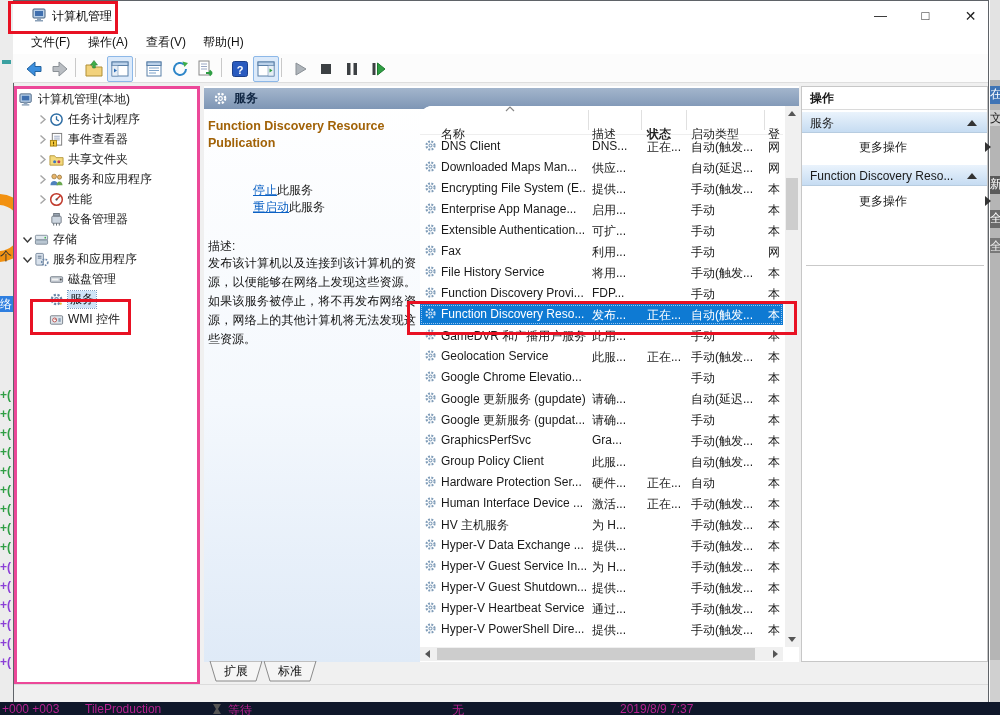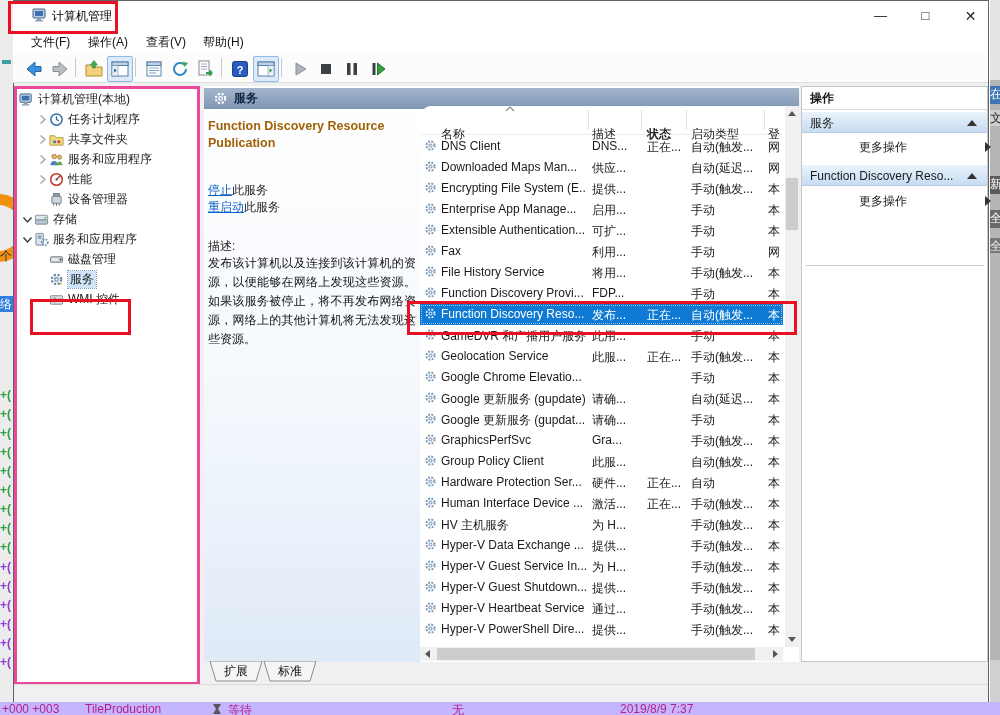--- a/index.html
+++ b/index.html
@@ -3,21 +3,21 @@
 <meta charset="utf-8">
 <style>
   html,body{margin:0;padding:0;background:#dcdcdc;}
   #stage{position:relative;width:1000px;height:715px;overflow:hidden;
     font-family:"Liberation Sans","DejaVu Sans",sans-serif;font-size:12px;color:#1a1a1a;
     background:#ffffff;}
   .abs{position:absolute;}
   
   #bg-left{left:0;top:0;width:13px;height:715px;background:#ececec;overflow:hidden;}
   #bg-right{left:990px;top:0;width:10px;height:715px;background:#b5b5b5;overflow:hidden;}
-  #bg-bottom{left:0;top:702px;width:1000px;height:13px;background:#c4b5fd;}
+  #bg-bottom{left:0;top:702px;width:1000px;height:13px;background:#0f172a;}
   .bg-frag{position:absolute;font-size:12px;white-space:nowrap;}
   .magenta{color:#b5208f;}
   
   #win{left:13px;top:0;width:976px;height:702px;border:1px solid #5f6368;background:#f0f0f0;box-sizing:border-box;}
   #titlebar{left:13px;top:1px;width:975px;height:29px;background:#ffffff;}
   #title-text{left:39px;top:7px;font-size:12px;color:#000;}
   #title-icon{left:19px;top:6px;}
   .winbtn{top:1px;width:45px;height:28px;text-align:center;line-height:28px;color:#222;font-size:13px;}
   #menubar{left:13px;top:30px;width:975px;height:24px;background:#ffffff;border-bottom:1px solid #ececec;}
   .menu-item{position:absolute;top:4px;height:17px;line-height:17px;padding:0 3px;color:#111;}
@@ -67,21 +67,21 @@
   .sec-bar{position:absolute;left:0;width:100%;height:22px;line-height:22px;background:linear-gradient(180deg,#eaf3fc,#c6dcf2);border-top:1px solid #fff;border-bottom:1px solid #b7cce0;box-sizing:border-box;padding-left:8px;white-space:nowrap;overflow:hidden;}
   .sec-item{position:absolute;left:13px;width:100%;height:24px;line-height:24px;padding-left:44px;box-sizing:border-box;}
   .tri-up{position:absolute;right:10px;top:8px;width:0;height:0;border-left:5px solid transparent;border-right:5px solid transparent;border-bottom:6px solid #333;}
   .tri-right{position:absolute;right:9px;top:7px;width:0;height:0;border-top:5px solid transparent;border-bottom:5px solid transparent;border-left:6px solid #333;}
   .act-sep{position:absolute;left:4px;width:178px;height:1px;background:#c9c9c9;}
   
   #tabs-svg{left:206px;top:661px;}
   #statusbar{left:14px;top:684px;width:974px;height:17px;background:#f0f0f0;border-top:1px solid #dcdcdc;}
   
   .redbox{position:absolute;border:3px solid #e81123;pointer-events:none;z-index:50;}
-  a{color:#0b61c4;}
+  a{color:#0b61c4;margin-left:45px;}
 </style>
 </head>
 <body>
 <div id="stage">
 
 <div class="abs" id="bg-left">
   <div class="abs" style="left:2px;top:60px;width:9px;height:4px;background:#3aa0a0;"></div>
   <div class="abs" style="left:-36px;top:194px;width:46px;height:46px;border:11px solid #f29111;border-radius:50%;"></div>
   <div class="abs bg-frag" style="left:0;top:248px;color:#333;">个</div>
   <div class="abs" style="left:0;top:296px;width:13px;height:16px;background:#2f7fe0;color:#fff;font-size:12px;overflow:hidden;"><span>络</span></div>
@@ -258,20 +258,35 @@
             <circle cx="8" cy="8" r="6" fill="#fff" stroke="#2e6da4" stroke-width="1.6"></circle>
             <path d="M8 4.5V8l2.5 1.5" stroke="#2e6da4" stroke-width="1.4" fill="none"></path>
           </svg></span>
         <span class="lbl">任务计划程序</span>
       </div>
       <div class="trow" style="padding-left: 19px;">
         <span class="chev"><svg width="13" height="13" viewBox="0 0 13 13">
             <polyline points="4.5,2.5 9,6.5 4.5,10.5" fill="none" stroke="#a6a6a6" stroke-width="1.4"></polyline>
           </svg></span>
         <span class="ticon"><svg width="15" height="15" viewBox="0 0 16 16">
+            <rect x="3.5" y="1.5" width="10" height="12.5" fill="#fdfdfd" stroke="#7a7a7a"></rect>
+            <line x1="5.5" y1="4.5" x2="11.5" y2="4.5" stroke="#9aa7c4"></line>
+            <line x1="5.5" y1="6.5" x2="11.5" y2="6.5" stroke="#9aa7c4"></line>
+            <line x1="5.5" y1="8.5" x2="11.5" y2="8.5" stroke="#9aa7c4"></line>
+            <rect x="1.5" y="9" width="6.5" height="6" fill="#f3c73c" stroke="#a78312"></rect>
+            <rect x="4.3" y="10.3" width="1.1" height="2.6" fill="#5a4500"></rect>
+            <rect x="4.3" y="13.5" width="1.1" height="1" fill="#5a4500"></rect>
+          </svg></span>
+        <span class="lbl">事件查看器</span>
+      </div>
+      <div class="trow" style="padding-left: 19px;">
+        <span class="chev"><svg width="13" height="13" viewBox="0 0 13 13">
+            <polyline points="4.5,2.5 9,6.5 4.5,10.5" fill="none" stroke="#a6a6a6" stroke-width="1.4"></polyline>
+          </svg></span>
+        <span class="ticon"><svg width="15" height="15" viewBox="0 0 16 16">
             <path d="M1 4h5l1.5 2H15v8H1z" fill="#f4d97b" stroke="#b89a3e"></path>
             <circle cx="6" cy="10.5" r="1.6" fill="#3c76c2"></circle>
             <circle cx="10.5" cy="10.5" r="1.6" fill="#c23c5a"></circle>
           </svg></span>
         <span class="lbl">共享文件夹</span>
       </div>
       <div class="trow" style="padding-left: 19px;">
         <span class="chev"><svg width="13" height="13" viewBox="0 0 13 13">
             <polyline points="4.5,2.5 9,6.5 4.5,10.5" fill="none" stroke="#a6a6a6" stroke-width="1.4"></polyline>
           </svg></span>

